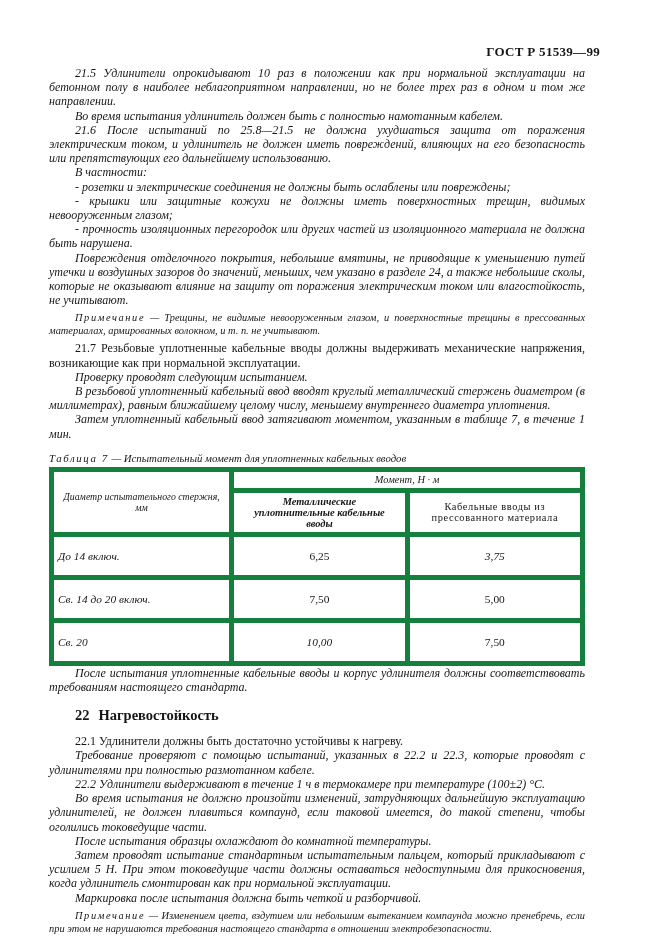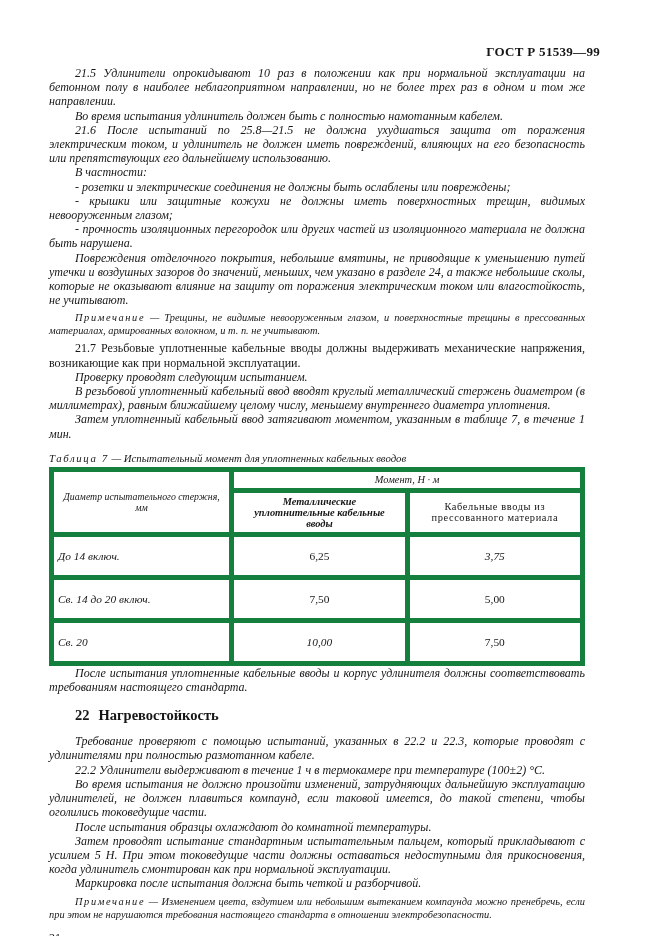--- a/index.html
+++ b/index.html
@@ -160,20 +160,21 @@
       </tr>
     </tbody>
   </table>
 
   <p class="b after-tbl">После испытания уплотненные кабельные вводы и корпус удлинителя должны соответствовать требованиям настоящего стандарта.</p>
 
   <div class="sec-head">
     <span class="num">22</span><span class="sp"></span><span>Нагревостойкость</span>
   </div>
 
+  <p class="b rm">22.1 Удлинители должны быть достаточно устойчивы к нагреву.</p>
   <p class="b">Требование проверяют с помощью испытаний, указанных в 22.2 и 22.3, которые проводят с удлинителями при полностью размотанном кабеле.</p>
   <p class="b">22.2 Удлинители выдерживают в течение 1 ч в термокамере при температуре (100±2) °С.</p>
   <p class="b">Во время испытания не должно произойти изменений, затрудняющих дальнейшую эксплуатацию удлинителей, не должен плавиться компаунд, если таковой имеется, до такой степени, чтобы оголились токоведущие части.</p>
   <p class="b">После испытания образцы охлаждают до комнатной температуры.</p>
   <p class="b">Затем проводят испытание стандартным испытательным пальцем, который прикладывают с усилием 5 Н. При этом токоведущие части должны оставаться недоступными для прикосновения, когда удлинитель смонтирован как при нормальной эксплуатации.</p>
   <p class="b">Маркировка после испытания должна быть четкой и разборчивой.</p>
 
   <p class="note">
     <span class="ls">Примечание</span>
     <span>—</span>

